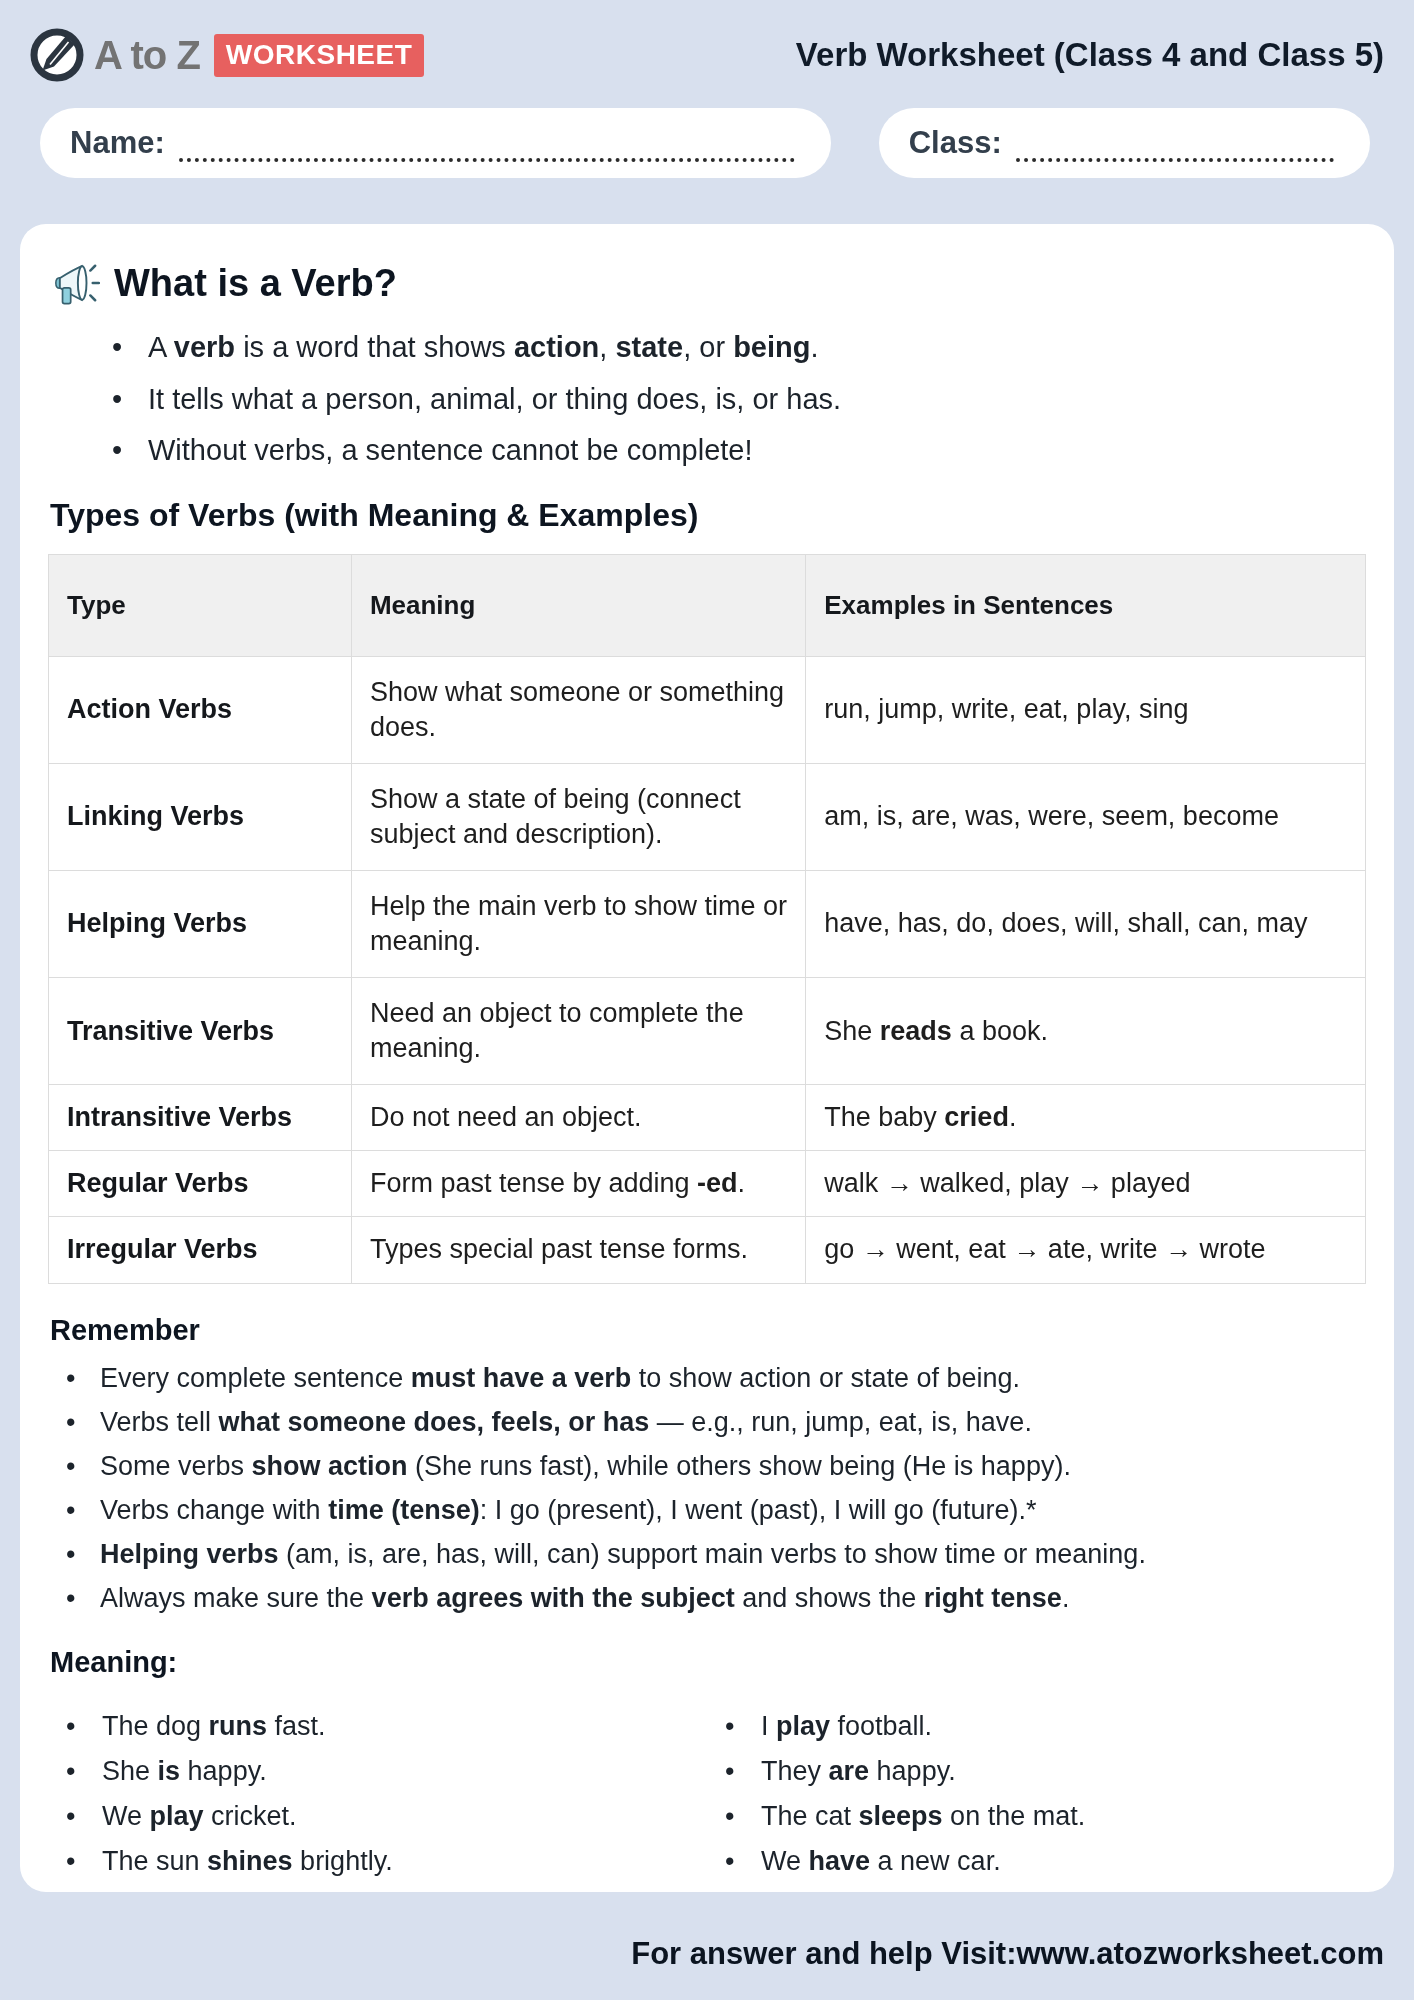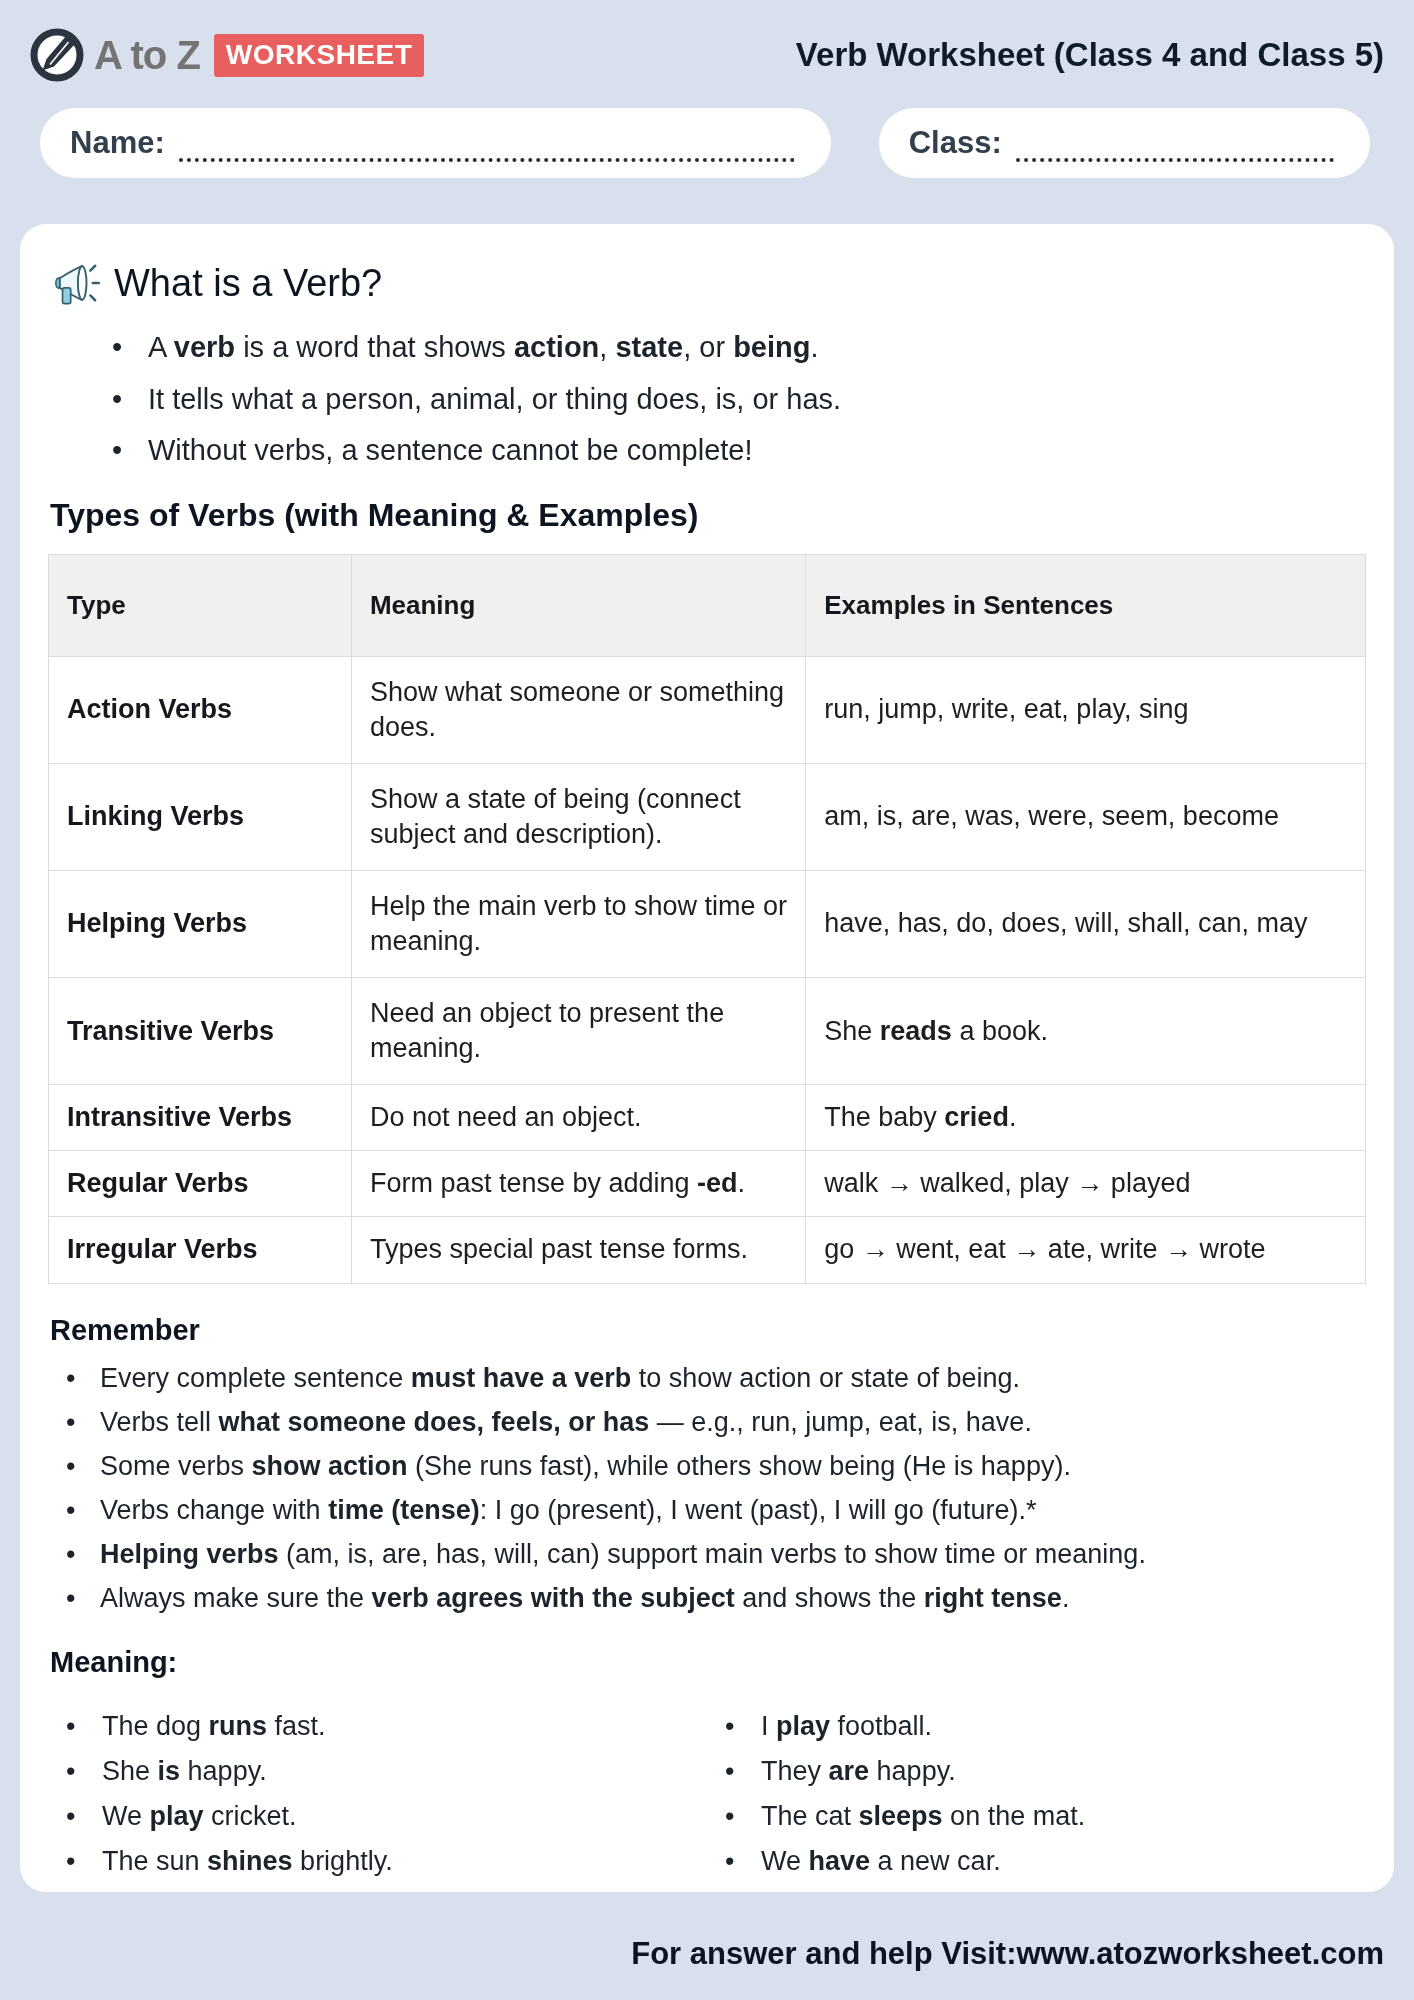--- a/index.html
+++ b/index.html
@@ -26,21 +26,21 @@
   .pill-class { width:495px; }
   .pill-label { font-size:31px; font-weight:700; color:#333f4c; white-space:nowrap; }
   .fill-line { flex:1; border-bottom:4px dotted #2b2b2b; height:38px; margin-left:14px; margin-right:6px; }
 
   
   .card { margin:46px 20px 0 20px; height:1668px; background:#ffffff; border-radius:26px;
     padding:34px 28px 24px 28px; overflow:hidden; }
 
   .intro-head { display:flex; align-items:center; gap:14px; margin:2px 0 20px 2px; }
   .intro-head svg { width:50px; height:46px; flex:none; }
-  .intro-head h2 { margin:0; font-size:38px; font-weight:400; color:#0d1520; }
+  .intro-head h2 { margin:0; font-size:38px; font-weight:700; color:#0d1520; }
 
   ul { list-style:none; margin:16px; padding:0; }
   li { position:relative; }
   li::before { content:"•"; position:absolute; left:0; top:0; }
 
   .intro-bullets { margin:0 0 22px 64px; }
   .intro-bullets li { font-size:29px; line-height:1.5; padding-left:36px; margin-bottom:8px; color:#1c232b; }
 
   .types-heading { margin:24px 0 20px 2px; font-size:32px; font-weight:700; color:#0d1520; }
 
@@ -136,21 +136,21 @@
         <td>Show a state of being (connect subject and description).</td>
         <td>am, is, are, was, were, seem, become</td>
       </tr>
       <tr>
         <td class="t">Helping Verbs</td>
         <td>Help the main verb to show time or meaning.</td>
         <td>have, has, do, does, will, shall, can, may</td>
       </tr>
       <tr>
         <td class="t">Transitive Verbs</td>
-        <td>Need an object to present the meaning.</td>
+        <td>Need an object to complete the meaning.</td>
         <td>She <b>reads</b> a book.</td>
       </tr>
       <tr class="short">
         <td class="t">Intransitive Verbs</td>
         <td>Do not need an object.</td>
         <td>The baby <b>cried</b>.</td>
       </tr>
       <tr class="short">
         <td class="t">Regular Verbs</td>
         <td>Form past tense by adding <b>-ed</b>.</td>

